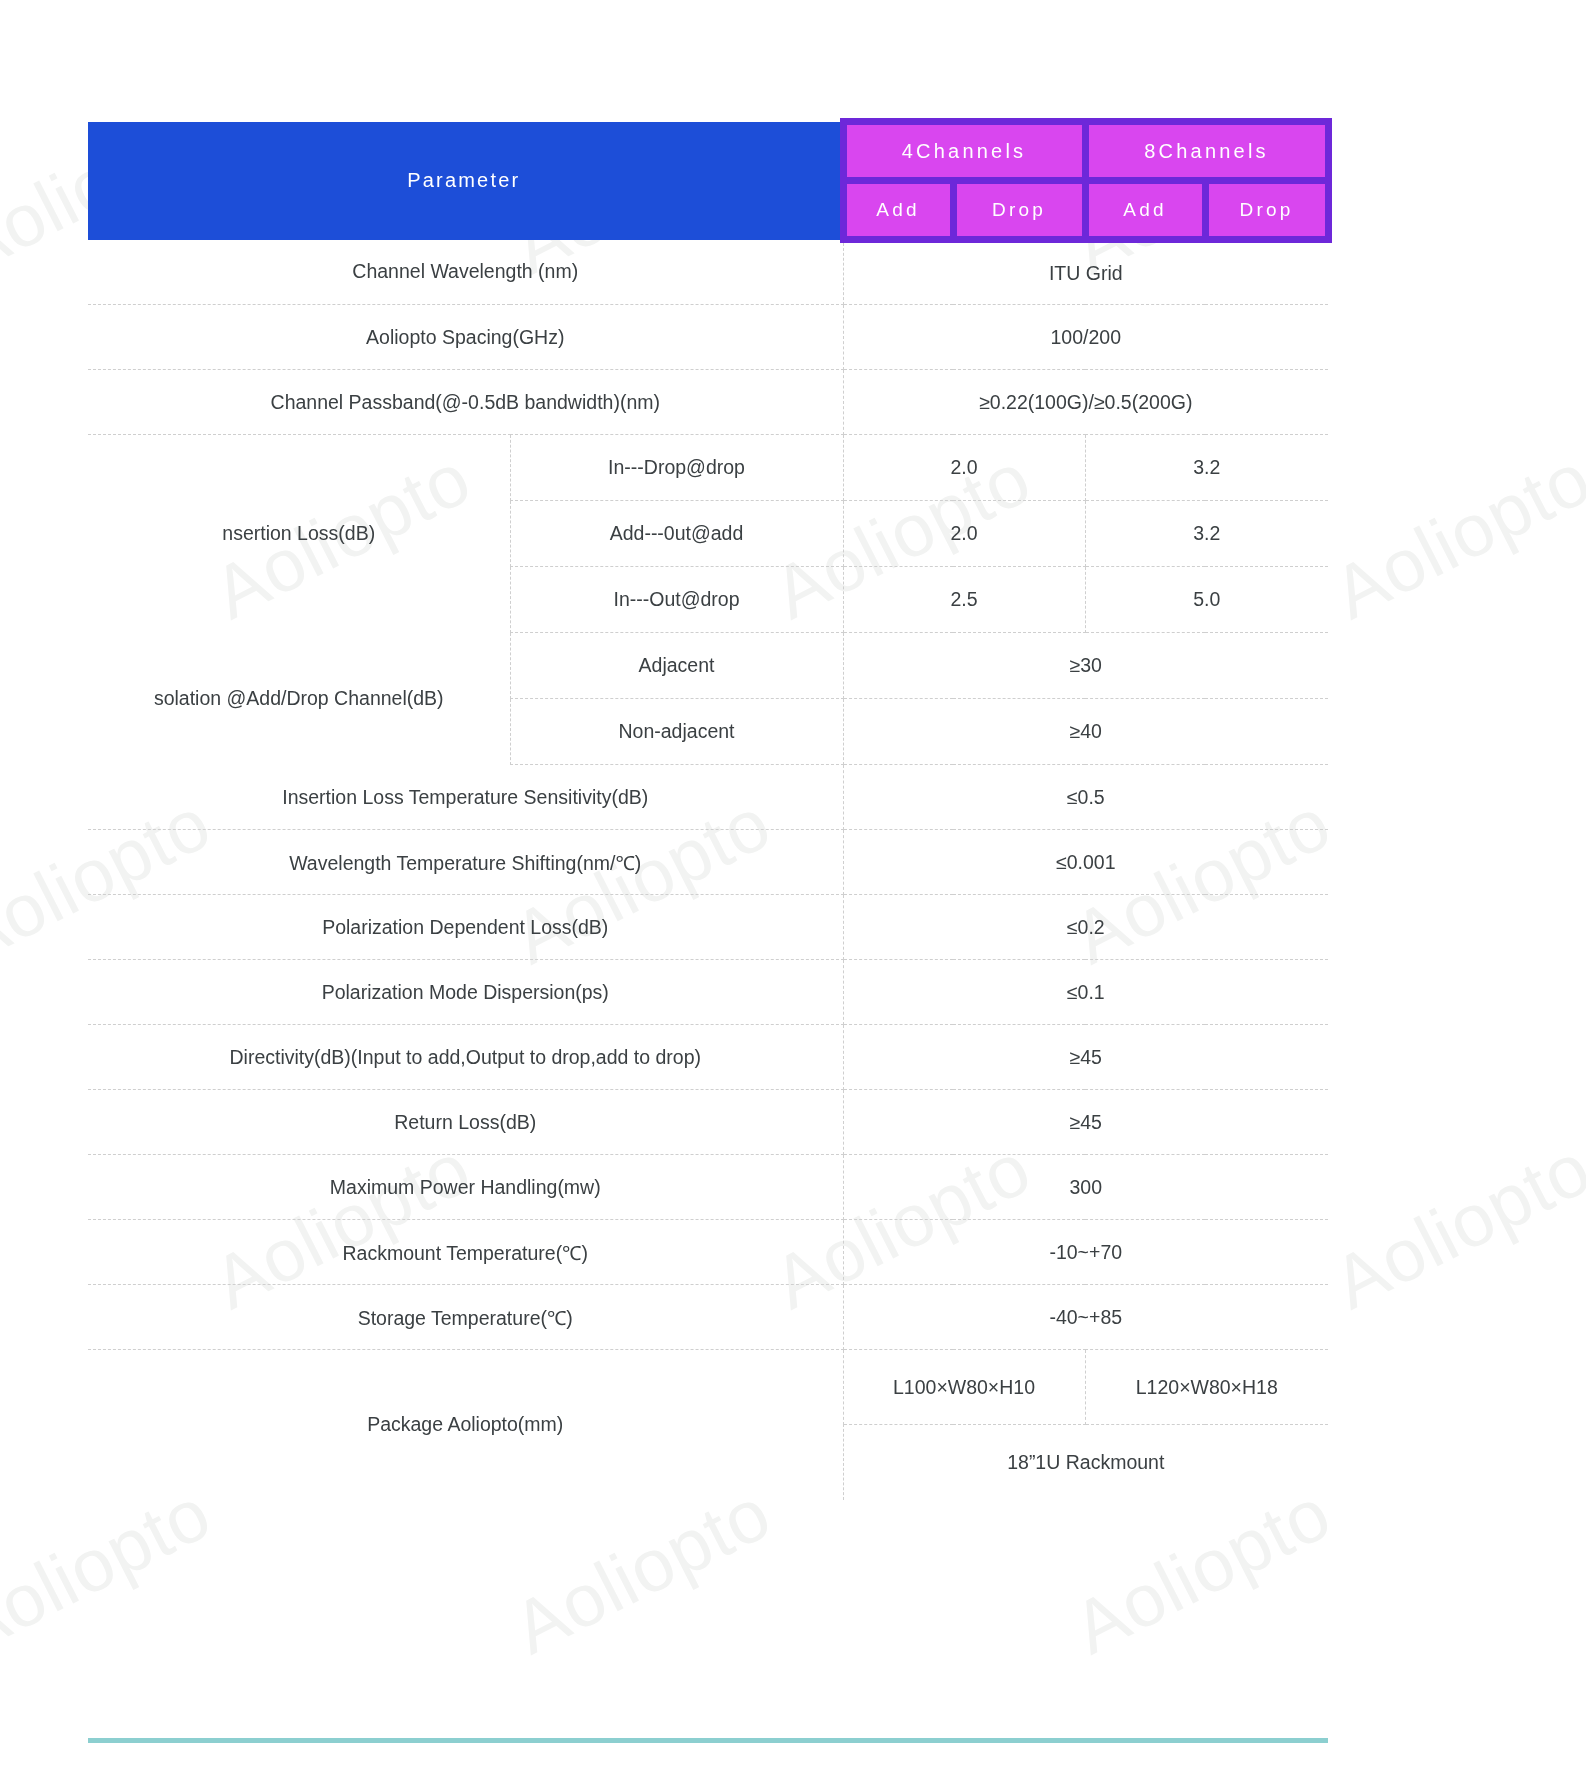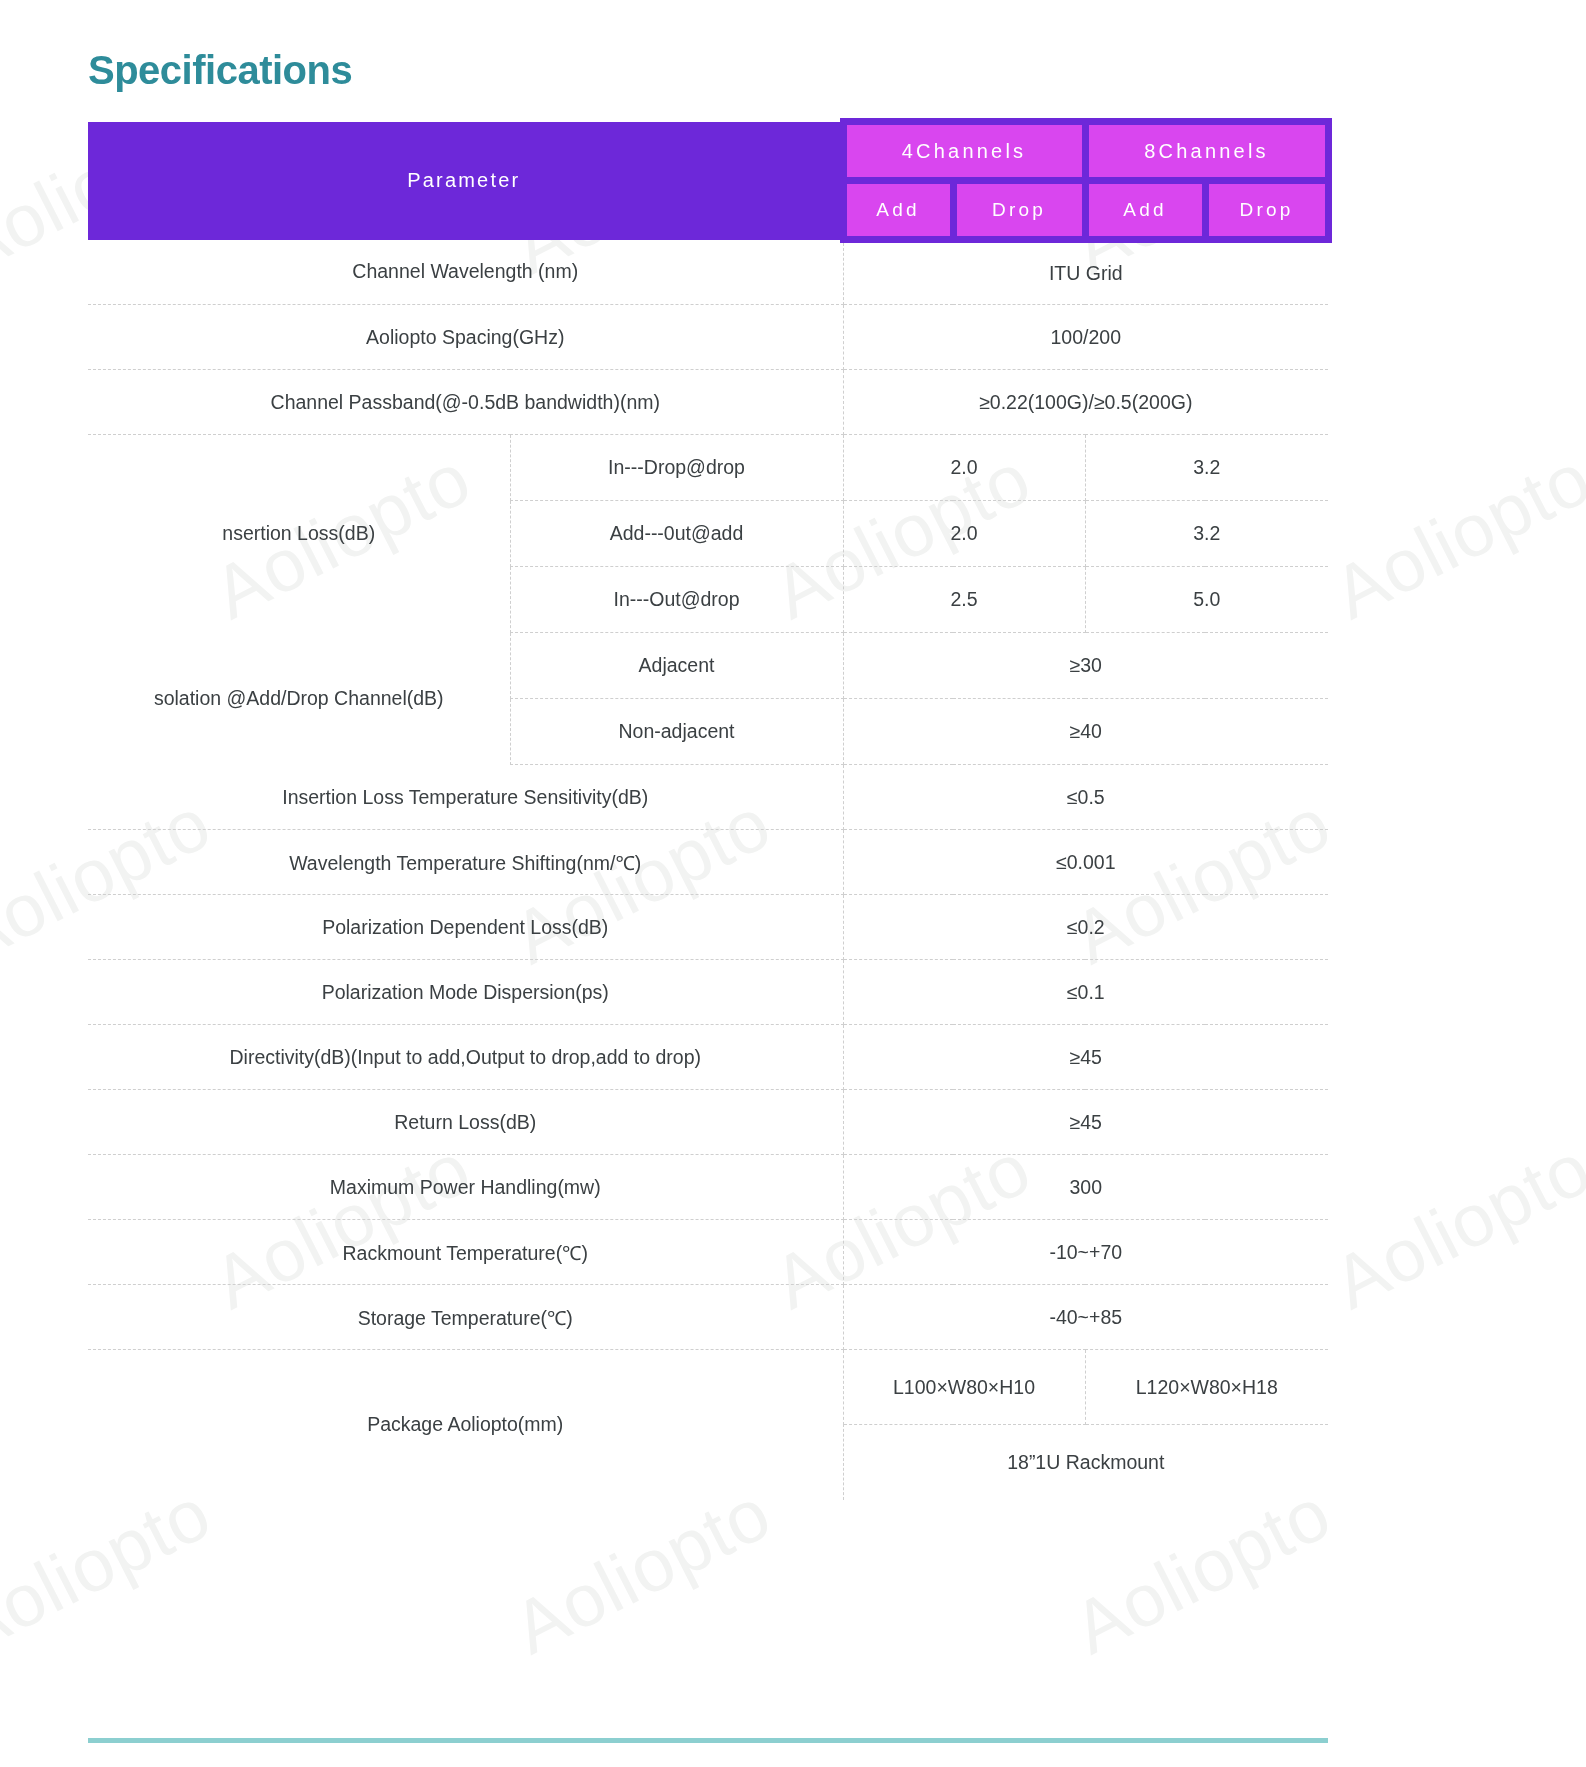--- a/index.html
+++ b/index.html
@@ -62,21 +62,21 @@
   }
   table.spec td, table.spec th {
     padding: 0;
     vertical-align: middle;
     text-align: center;
     font-weight: 400;
   }
 
   
   .hdr-param {
-    background: #6d28d9;
+    background: #1d4ed8;
     color: #ffffff;
     font-weight: 700;
     font-size: 20px;
     letter-spacing: 2.2px;
     height: 118px;
     margin-top: 20px;
   }
   .hdr-grp, .hdr-sub {
     background: #d946ef;
     color: #ffffff;
@@ -131,21 +131,20 @@
       <div class="wm" style="left: 500px; top: 905px;">Aoliopto</div>
       <div class="wm" style="left: 1060px; top: 905px;">Aoliopto</div>
       <div class="wm" style="left: 200px; top: 1250px;">Aoliopto</div>
       <div class="wm" style="left: 760px; top: 1250px;">Aoliopto</div>
       <div class="wm" style="left: 1320px; top: 1250px;">Aoliopto</div>
       <div class="wm" style="left: -60px; top: 1595px;">Aoliopto</div>
       <div class="wm" style="left: 500px; top: 1595px;">Aoliopto</div>
       <div class="wm" style="left: 1060px; top: 1595px;">Aoliopto</div>
     </div>
 
-  <div id="title">Specifications</div>
 
   <div id="table-wrap">
     <table class="spec">
       <colgroup>
         <col style="width:422px">
         <col style="width:333px">
         <col style="width:110px">
         <col style="width:132px">
         <col style="width:120px">
         <col style="width:123px">

